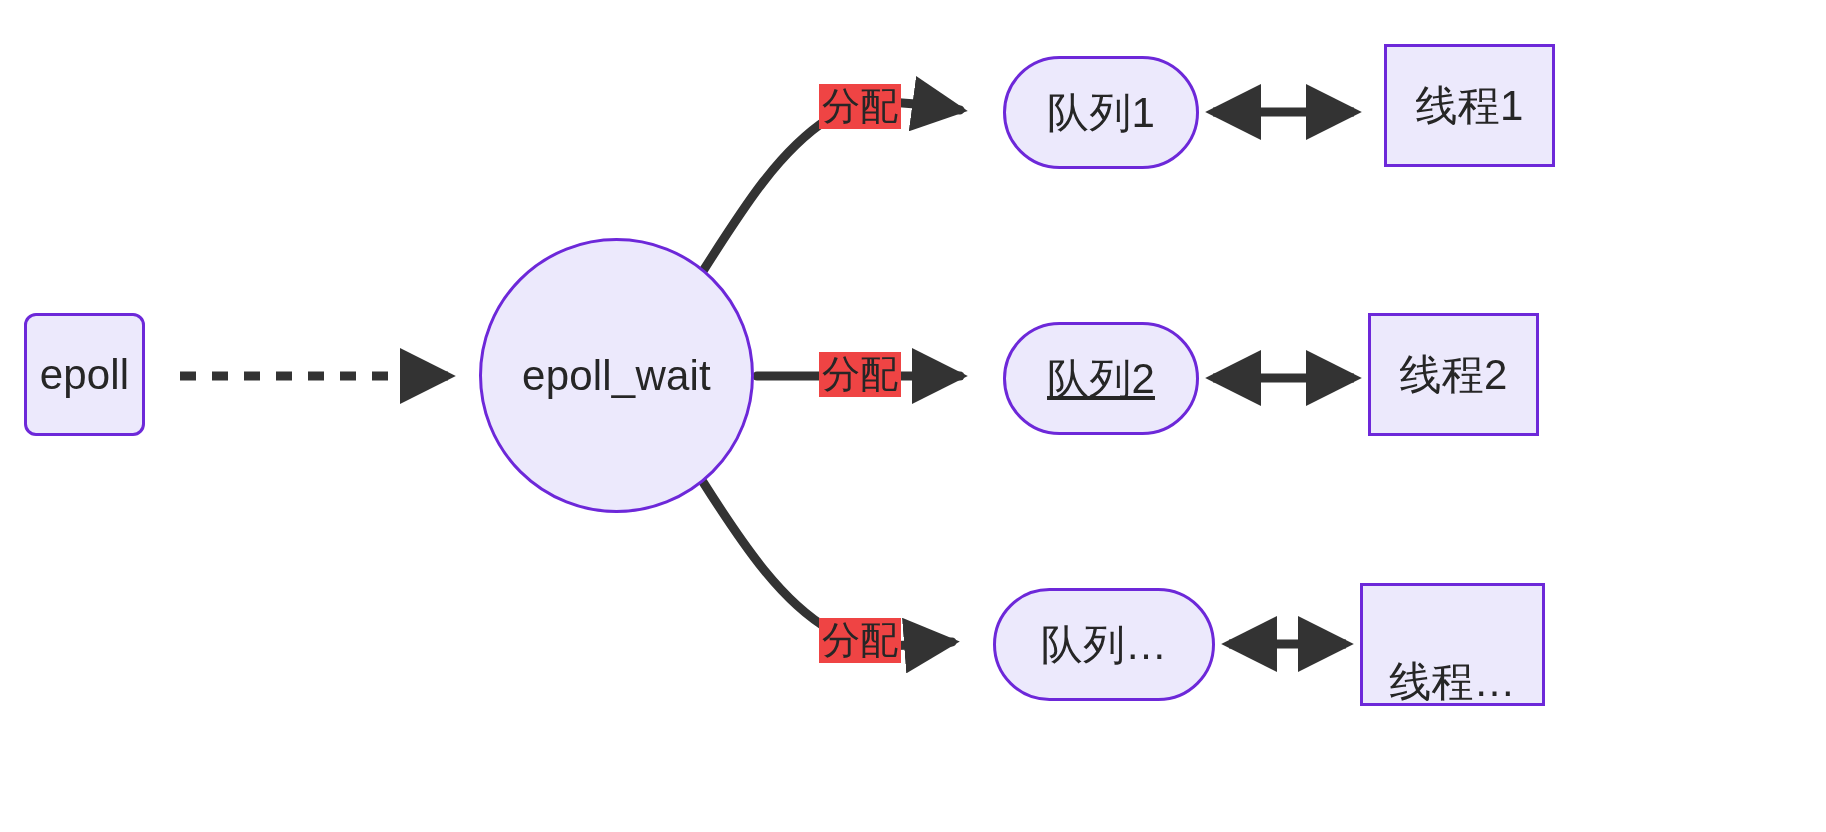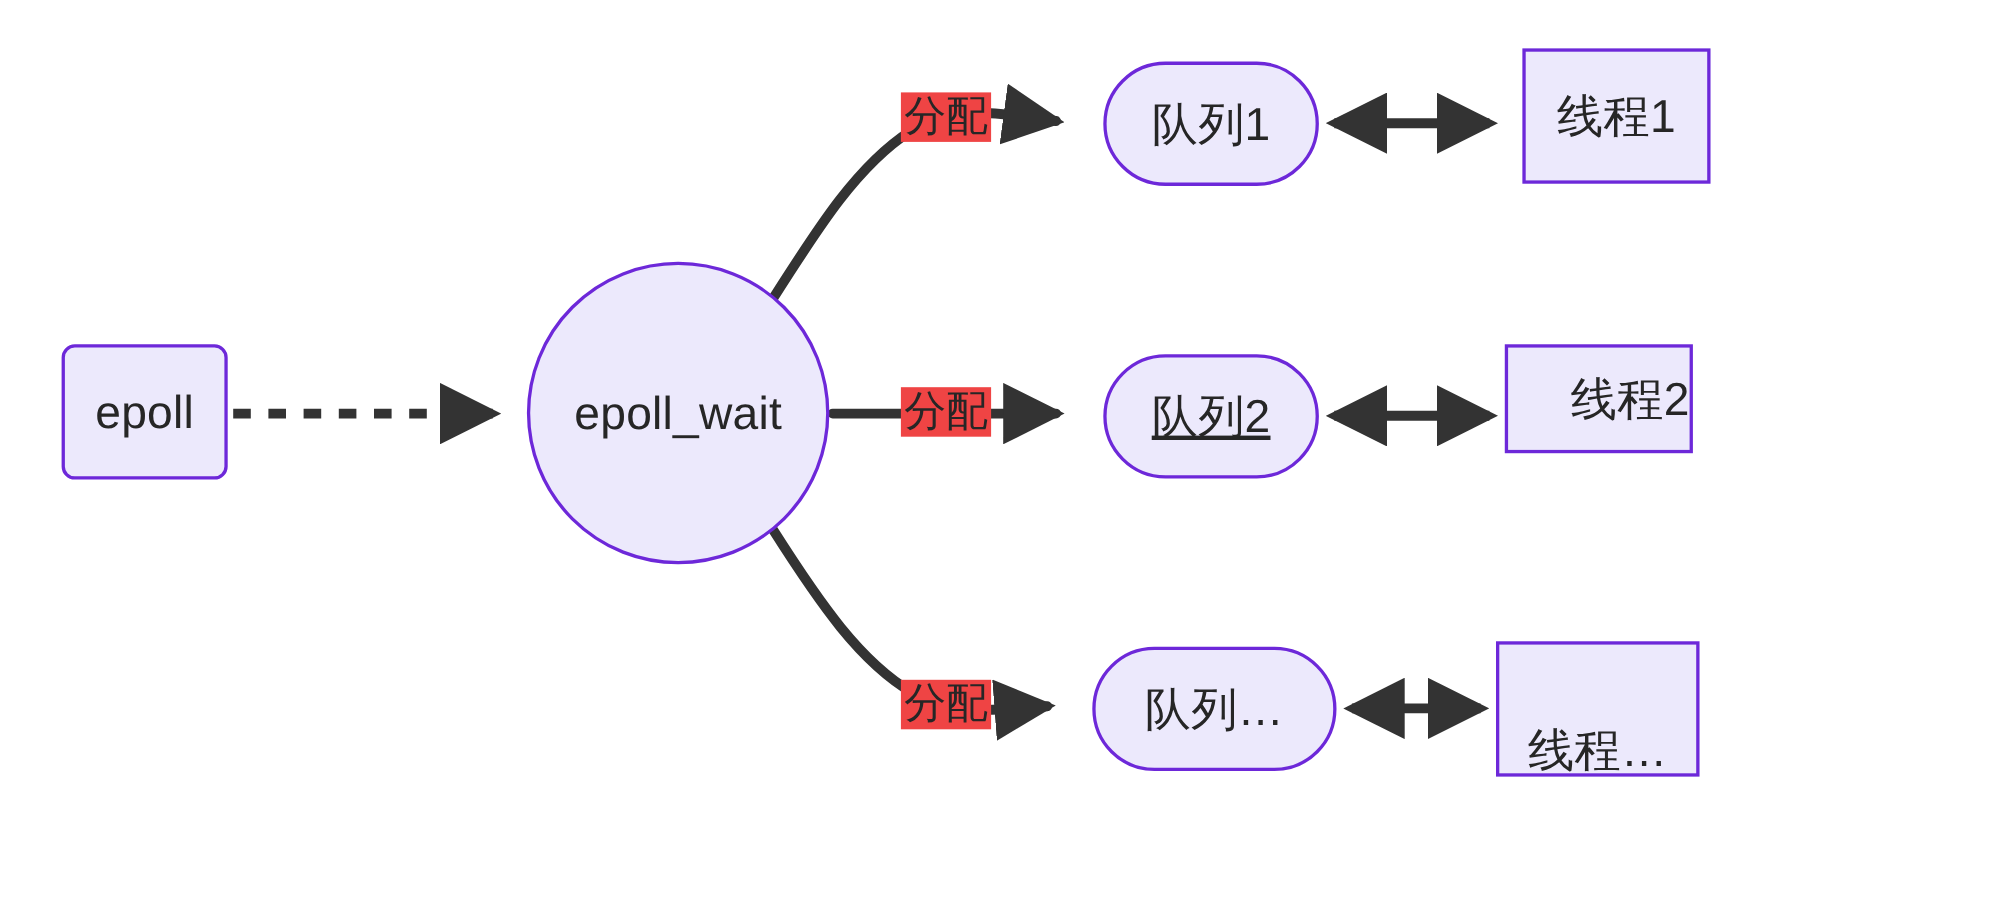--- a/index.html
+++ b/index.html
@@ -59,23 +59,22 @@
     background: #ef4444;
     color: #262626;
     font-size: 38px;
     line-height: 1.12;
     padding: 1px 3px;
     white-space: nowrap;
     z-index: 4;
   }
   
   #node-epoll {
-    left: 24px;  top: 313px;  width: 151px; height: 123px;
+    left: 24px;  top: 313px;  width: 121px; height: 123px;
     font-size: 42px;
-    margin-left: 32px;
   }
   #node-epoll-wait {
     left: 479px; top: 238px; width: 275px; height: 275px;
     font-size: 42px;
   }
   #node-queue-1 {
     left: 1003px; top: 56px;  width: 196px; height: 113px;
     font-size: 42px;
   }
   #node-queue-2 {
@@ -86,23 +85,22 @@
   #node-queue-n {
     left: 993px;  top: 588px; width: 222px; height: 113px;
     font-size: 42px;
   }
   #node-thread-1 {
     left: 1368px; top: 44px;  width: 171px; height: 123px;
     font-size: 42px;
     margin-left: 16px;
   }
   #node-thread-2 {
-    left: 1368px; top: 313px; width: 171px; height: 99px;
+    left: 1368px; top: 313px; width: 171px; height: 123px;
     font-size: 42px;
-    justify-content: flex-end;
   }
   #node-thread-n {
     left: 1360px; top: 583px; width: 185px; height: 123px;
     font-size: 42px;
     align-items: flex-end;
   }
   
   #label-alloc-1 { left: 819px; top: 84px; }
   #label-alloc-2 { left: 819px; top: 352px; }
   #label-alloc-3 { left: 819px; top: 618px; }

